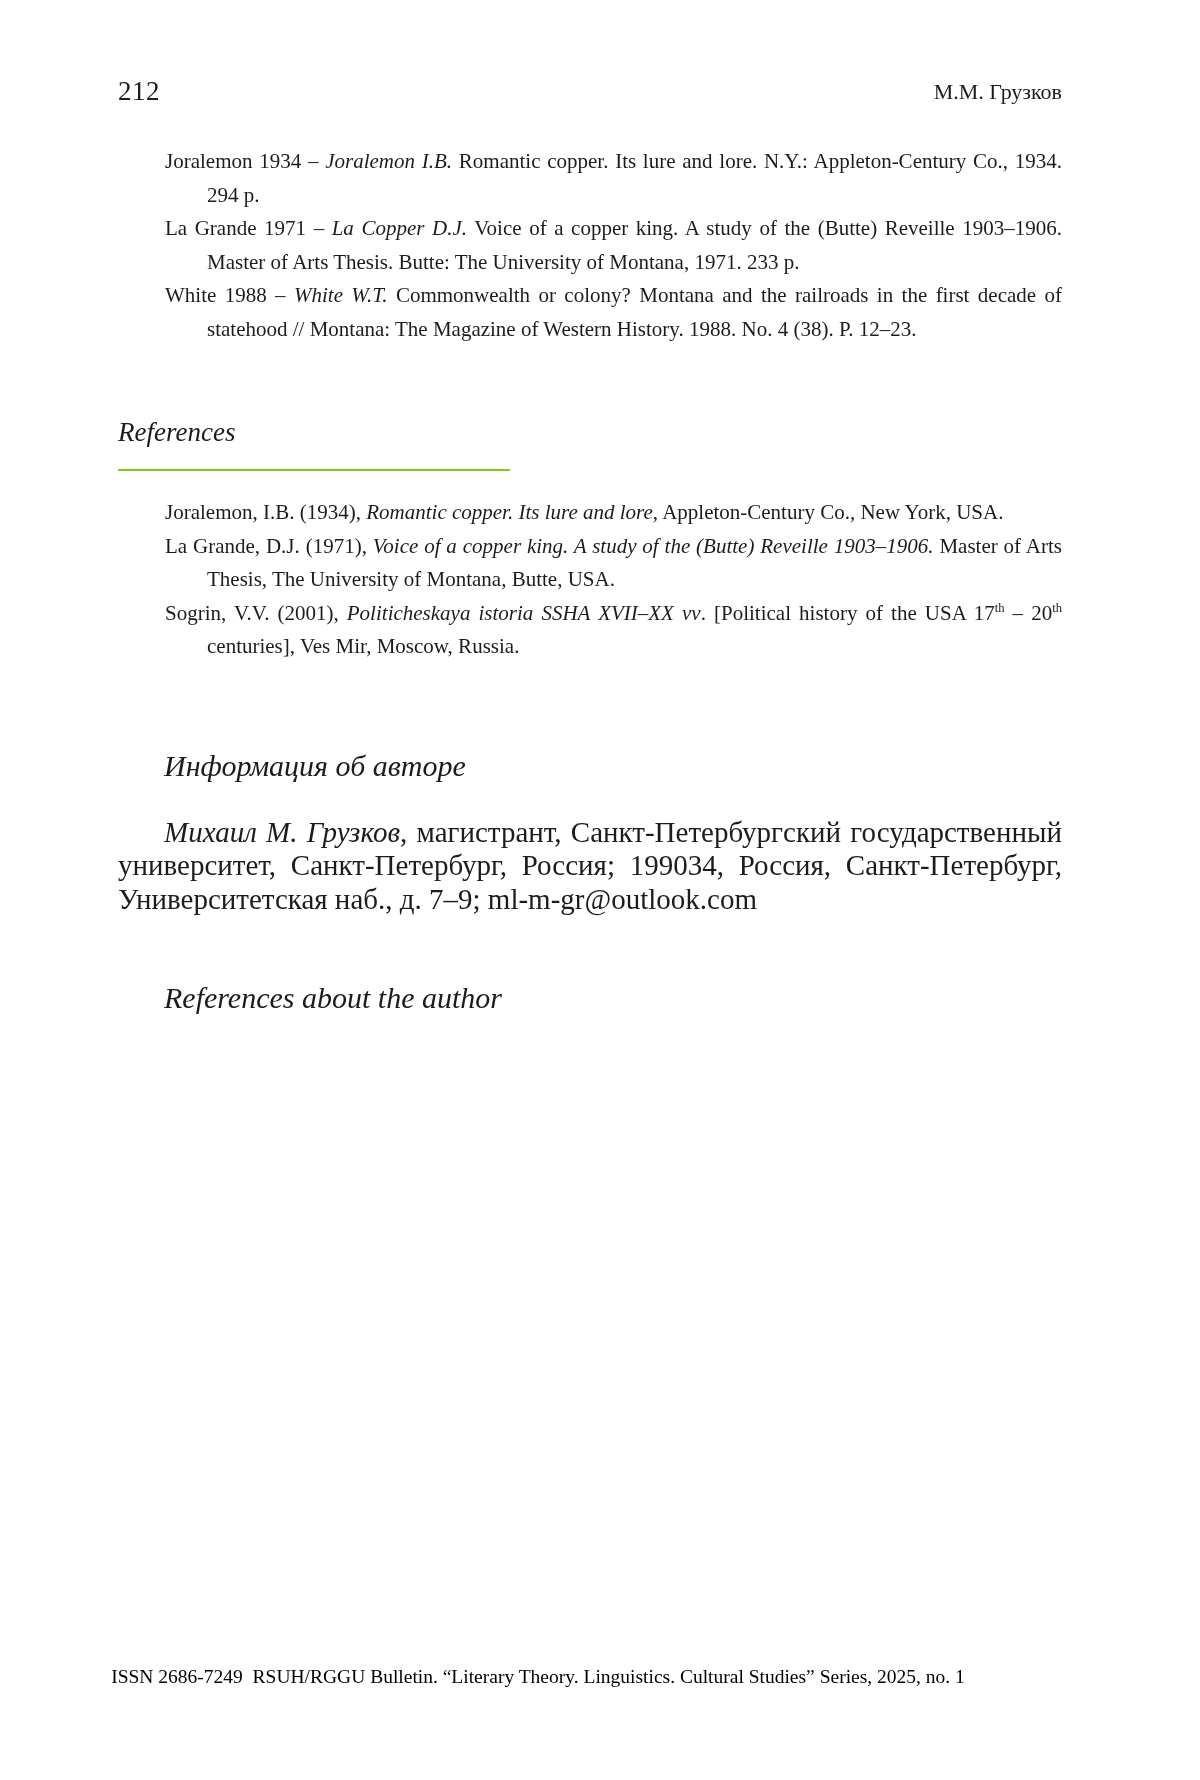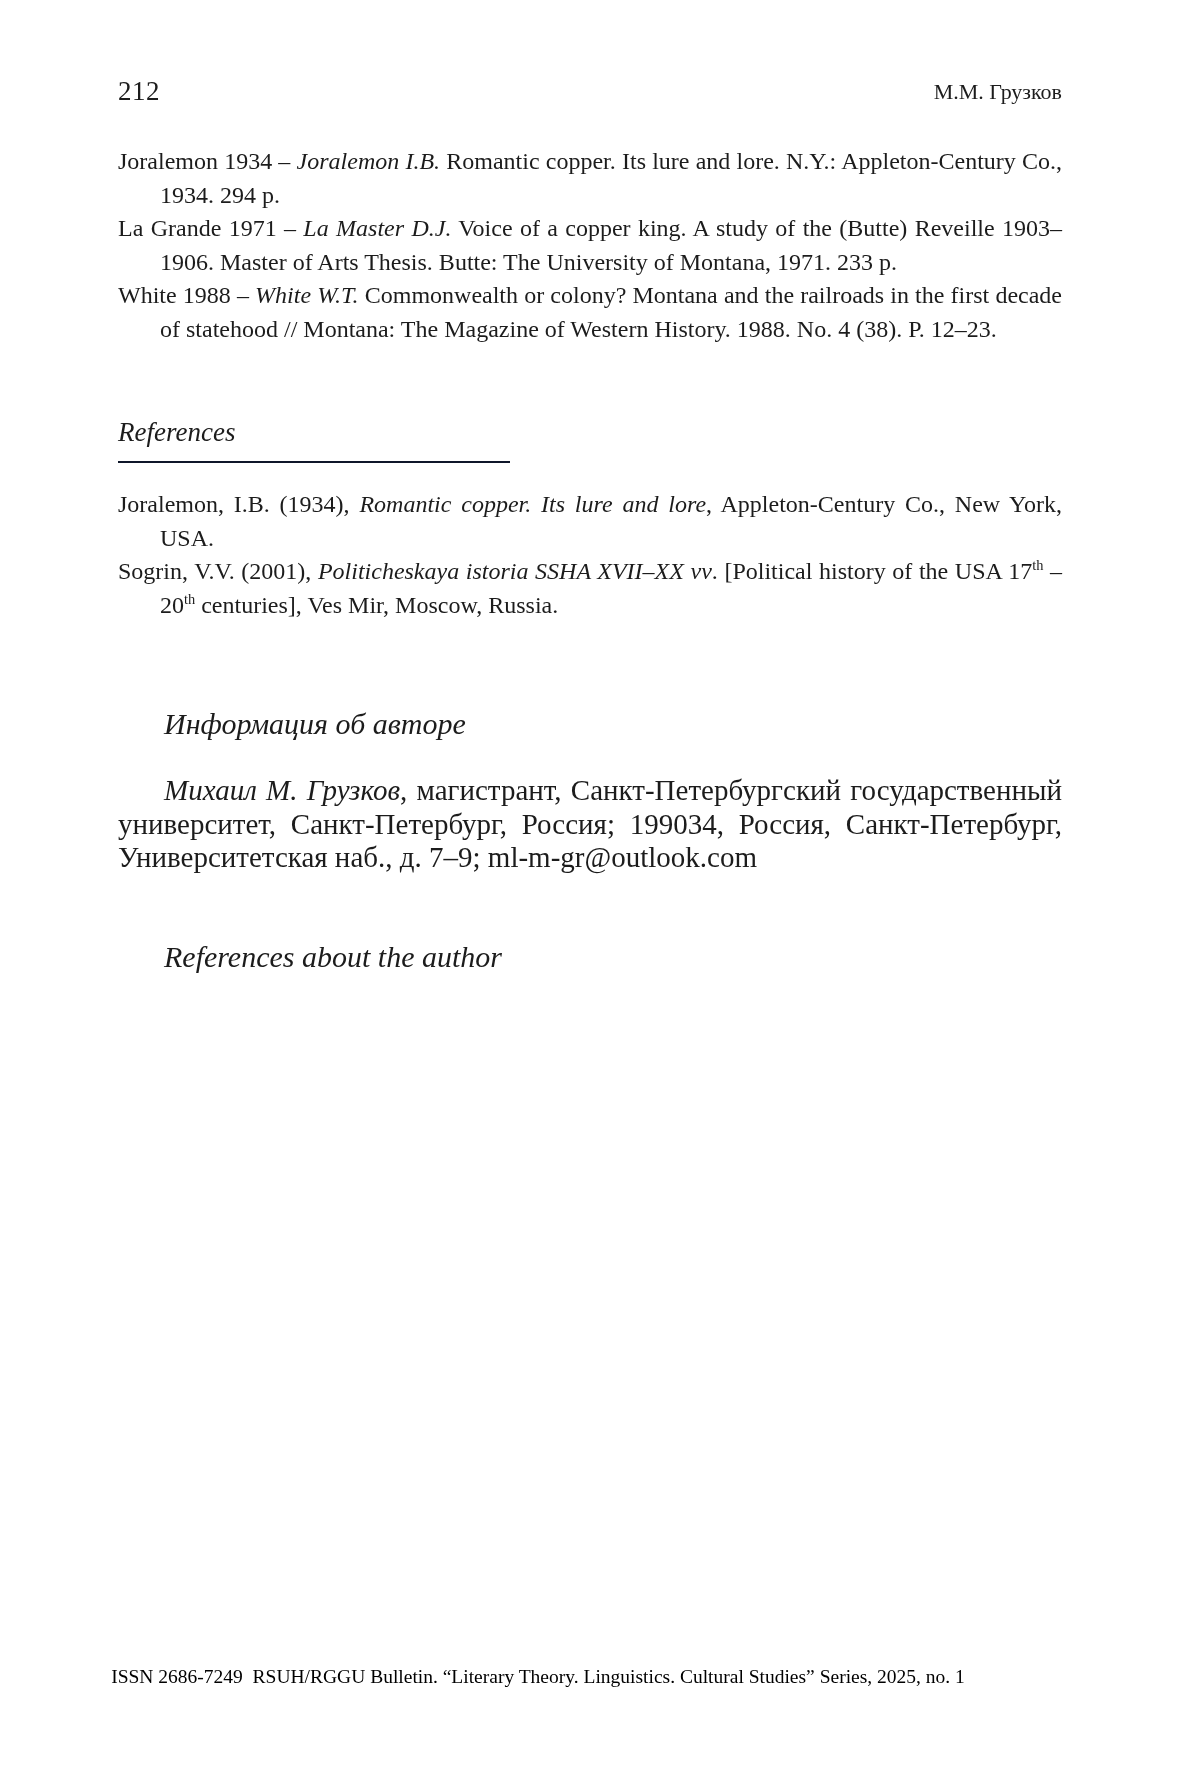--- a/index.html
+++ b/index.html
@@ -13,31 +13,31 @@
   .content { width:944px; margin-left:118px; }
 
   .pg-header {
     display:flex; justify-content:space-between; align-items:center;
     padding-top:76px;
   }
   .pg-num { font-size:27px; letter-spacing:0.5px; }
   .run-head { font-size:22px; }
 
   .bib { margin-top:38px; }
-  .bib p, .refs p { font-size:24px; line-height:33.5px; text-align:justify; }
+  .bib p, .refs p { font-size:21px; line-height:33.5px; text-align:justify;margin-left:47px; }
   p.hang { padding-left:42px; text-indent:-42px; }
 
   .it { font-style:italic; }
   sup { font-size:0.6em; vertical-align:super; line-height:0; }
 
   .refs-heading-wrap {
     margin-top:70px;
     width:392px;
-    border-bottom:2px solid #0f172a;
-    padding-bottom:13px;
+    border-bottom:2px solid #84cc16;
+    padding-bottom:21px;
   }
   .refs-heading { font-style:italic; font-weight:normal; font-size:27px; line-height:32px; }
   .refs { margin-top:25px; }
 
   .author-ru { margin-top:86px; }
   .author-en { margin-top:66px; }
   .sec-heading { font-style:italic; font-weight:normal; font-size:30px; line-height:32px; margin-left:46px; }
   .para {
     margin-top:34px;
     font-size:29px; line-height:33.5px;
@@ -55,30 +55,31 @@
 
 <div class="content">
 
   <header class="pg-header">
     <span class="pg-num">212</span>
     <span class="run-head">М.М. Грузков</span>
   </header>
 
   <section class="bib">
     <p class="hang"><span>Joralemon 1934 – </span><span class="it">Joralemon I.B.</span><span> Romantic copper. Its lure and lore. N.Y.: Appleton-Century Co., 1934. 294 p.</span></p>
-    <p class="hang"><span>La Grande 1971 – </span><span class="it">La Master D.J.</span><span> Voice of a copper king. A study of the (Butte) Reveille 1903–1906. Master of Arts Thesis. Butte: The University of Montana, 1971. 233 p.</span></p>
+    <p class="hang"><span>La Grande 1971 – </span><span class="it">La Copper D.J.</span><span> Voice of a copper king. A study of the (Butte) Reveille 1903–1906. Master of Arts Thesis. Butte: The University of Montana, 1971. 233 p.</span></p>
     <p class="hang"><span>White 1988 – </span><span class="it">White W.T.</span><span> Commonwealth or colony? Montana and the railroads in the first decade of statehood // Montana: The Magazine of Western History. 1988. No. 4 (38). P. 12–23.</span></p>
   </section>
 
   <section>
     <div class="refs-heading-wrap">
       <h2 class="refs-heading">References</h2>
     </div>
     <div class="refs">
       <p class="hang"><span>Joralemon, I.B. (1934), </span><span class="it">Romantic copper. Its lure and lore</span><span>, Appleton-Century Co., New York, USA.</span></p>
+      <p class="hang"><span>La Grande, D.J. (1971), </span><span class="it">Voice of a copper king. A study of the (Butte) Reveille 1903–1906.</span><span> Master of Arts Thesis, The University of Montana, Butte, USA.</span></p>
       <p class="hang"><span>Sogrin, V.V. (2001), </span><span class="it">Politicheskaya istoria SSHA XVII–XX vv</span><span>. [Political history of the USA 17</span><sup>th</sup><span> – 20</span><sup>th</sup><span> centuries], Ves Mir, Moscow, Russia.</span></p>
     </div>
   </section>
 
   <section class="author-ru">
     <h3 class="sec-heading">Информация об авторе</h3>
     <p class="para"><span class="it">Михаил М. Грузков</span><span>, магистрант, Санкт-Петербургский государствен­ный университет, Санкт-Петербург, Россия; 199034, Россия, Санкт-Пе­тербург, Университетская наб., д. 7–9; ml-m-gr@outlook.com</span></p>
   </section>
 
   <section class="author-en">

